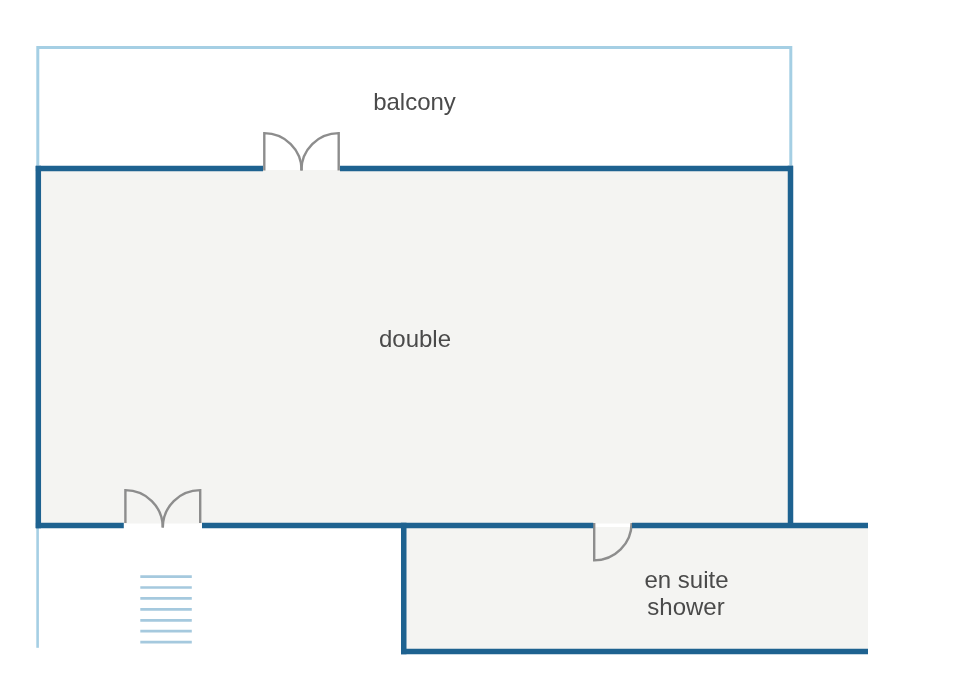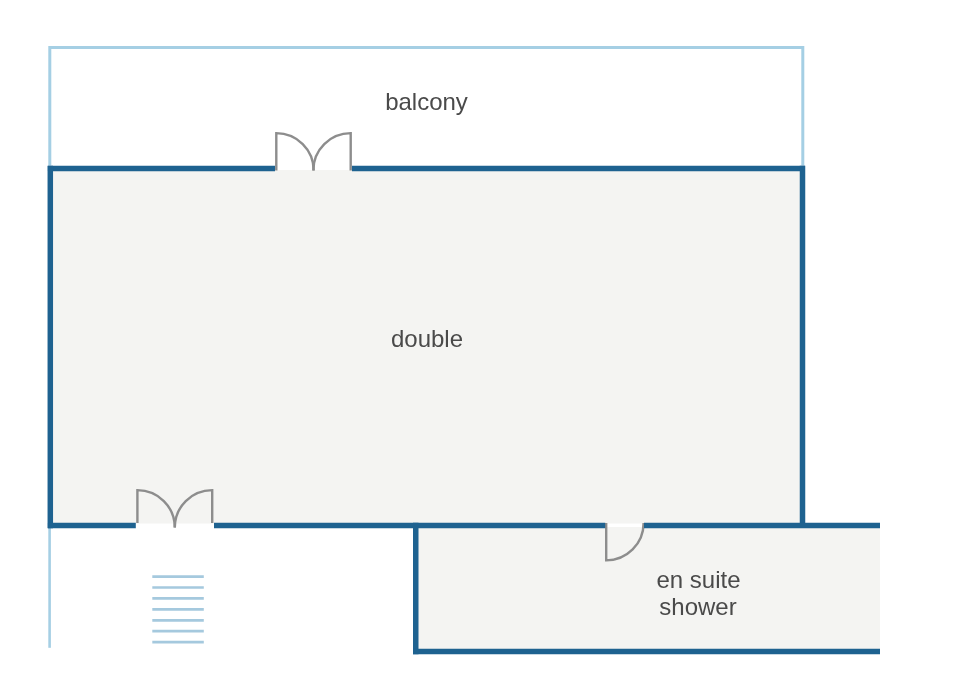--- a/index.html
+++ b/index.html
@@ -1,16 +1,16 @@
 <!DOCTYPE html>
 <html><head>
 <meta charset="utf-8">
 <style>
   html,body{margin:0;padding:0;background:#ffffff;}
-  .wrap{width:868px;height:700px;position:relative;overflow:hidden;background:#ffffff;margin-left:12px;}
+  .wrap{width:868px;height:700px;position:relative;overflow:hidden;background:#ffffff;}
   svg{display:block;}
   text{font-family:"Liberation Sans",sans-serif;fill:#4a4a4a;}
 </style>
 </head>
 <body>
 <div class="wrap">
 <svg width="960" height="700" viewBox="0 0 960 700">
 
   <rect x="40" y="170" width="749" height="353.5" fill="#f4f4f2"></rect>
   <rect x="405" y="527" width="507" height="123" fill="#f4f4f2"></rect>

